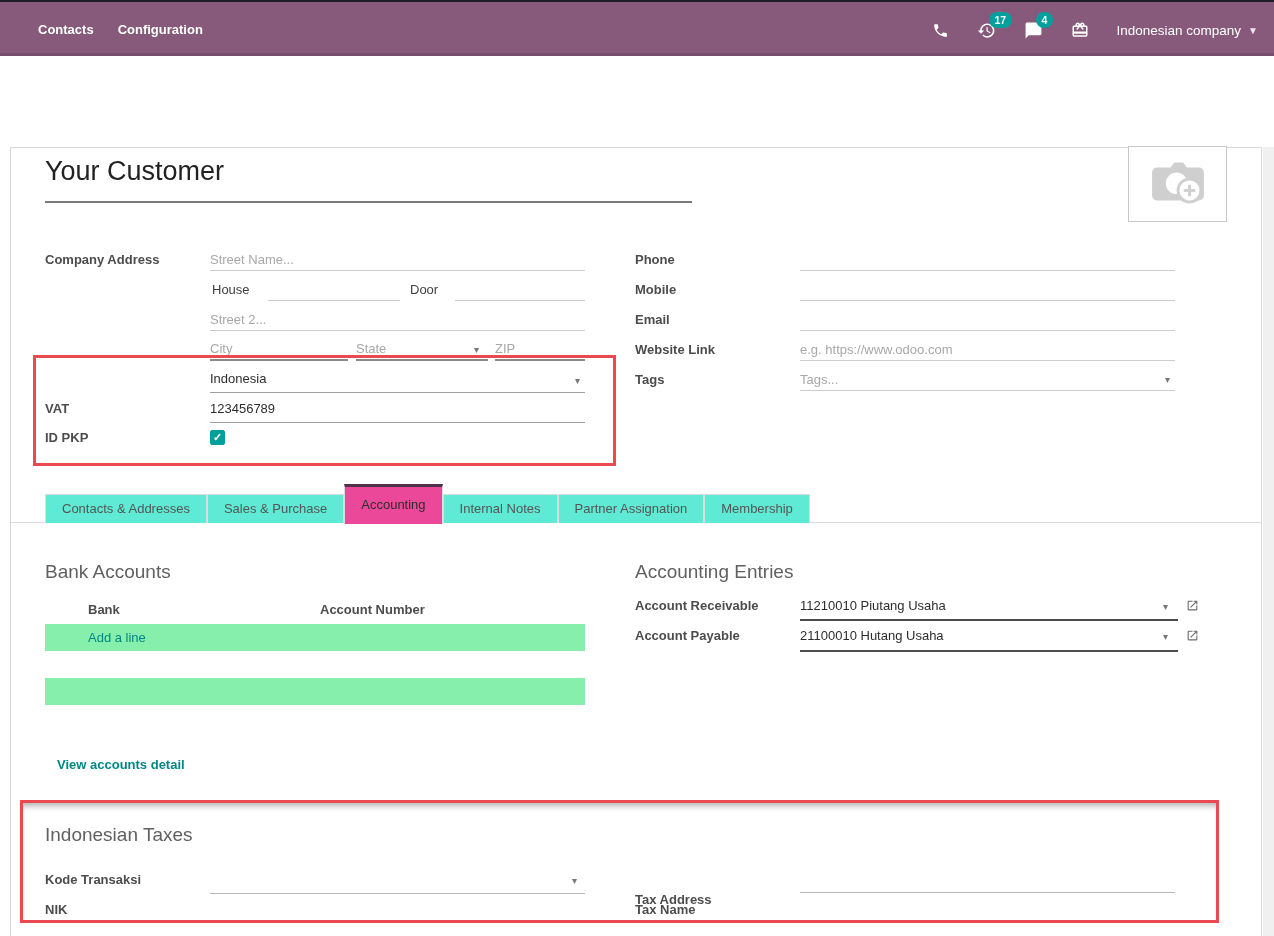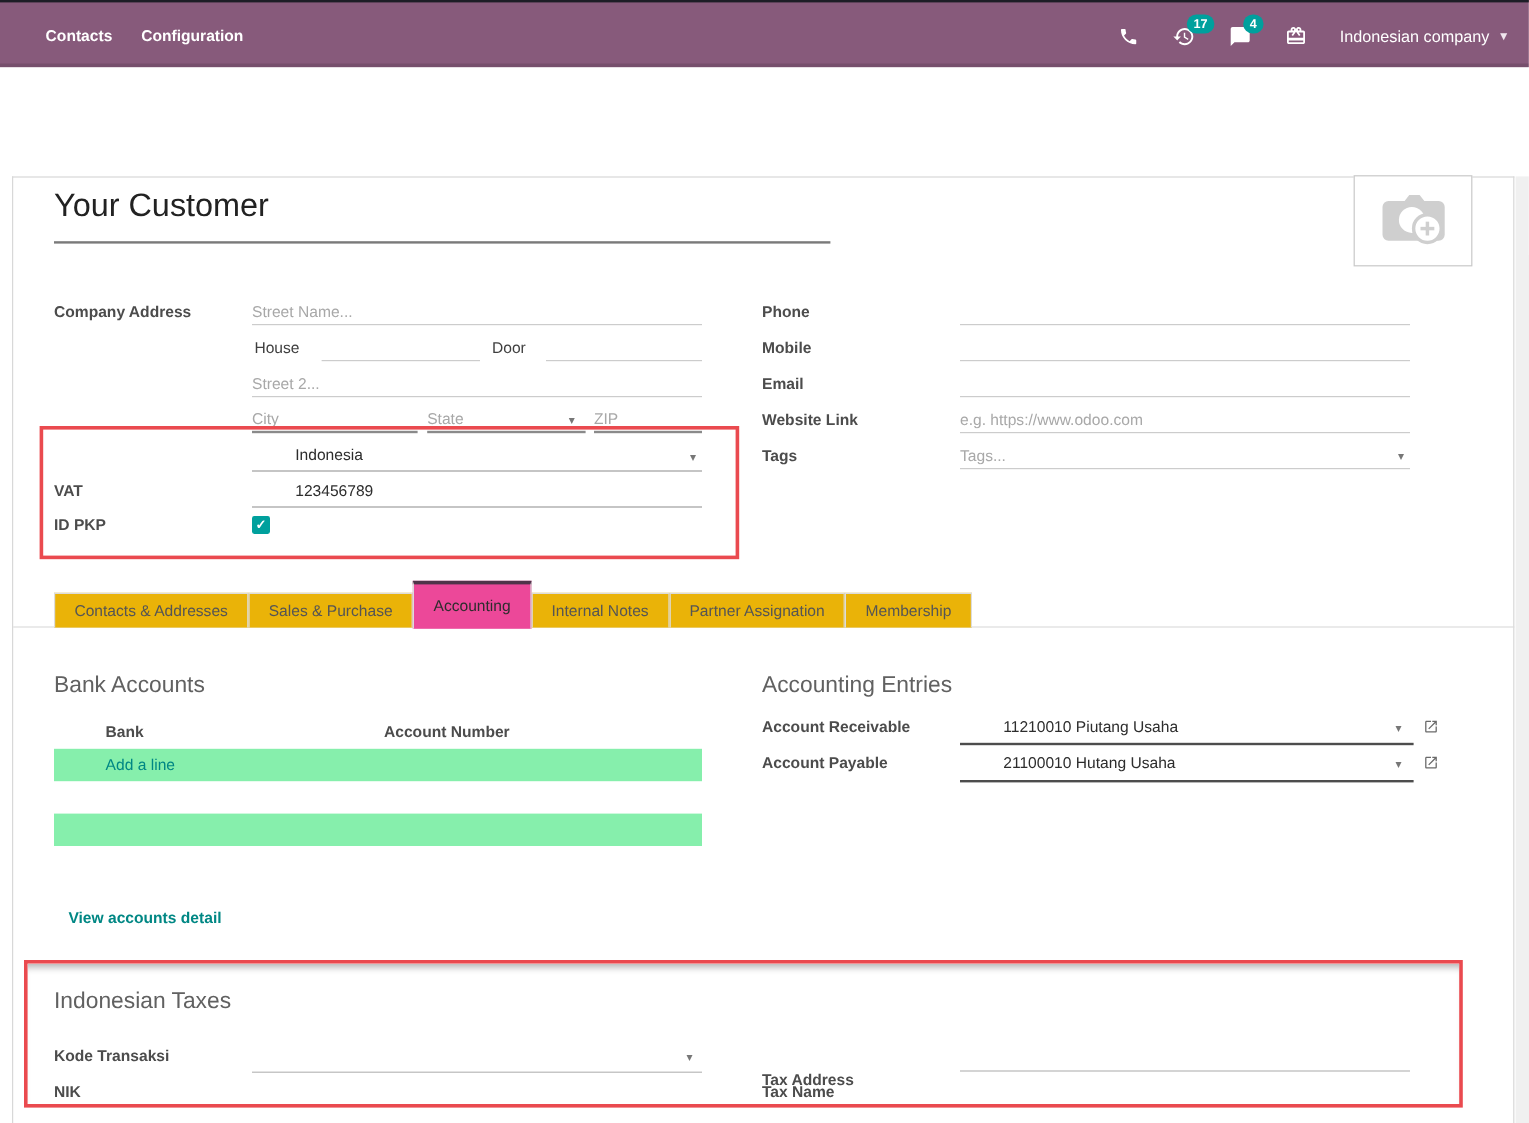--- a/index.html
+++ b/index.html
@@ -26,21 +26,21 @@
   .right-strip { position:absolute; left:1263px; top:147px; width:11px; height:789px; background:#f0f0f0; }
 
   .avatar-box { position:absolute; left:1128px; top:146px; width:99px; height:76px;
                 background:#fff; border:1px solid #c9c9c9; display:flex; align-items:center; justify-content:center; }
 
   .page-title { position:absolute; left:45px; top:156px; font-size:27px; color:#222; }
   .title-line { position:absolute; left:45px; top:201px; width:647px; height:2px; background:#7a7a7a; }
 
   .lbl { position:absolute; font-weight:700; color:#4c4c4c; white-space:nowrap; }
   .inlbl { position:absolute; color:#3f3f3f; white-space:nowrap; }
-  .val { position:absolute; color:#2d2d2d; white-space:nowrap;margin-left:36px; }
+  .val { position:absolute; color:#2d2d2d; white-space:nowrap; }
 
   input.ifield { position:absolute; height:21px; background:transparent; border:none;
                  border-bottom:1px solid #ccc; font-family:"Liberation Sans",sans-serif;
                  font-size:13px; color:#a21caf; outline:none; padding:0 0 2px 0; }
   input.ifield::placeholder { color:#a8a8a8; opacity:1; }
   input.med { border-bottom:2px solid #8a8a8a; }
   .uline { position:absolute; height:1px; background:#a0a0a0; }
   .uline-light { position:absolute; height:1px; background:#b8b8b8; }
   .uline-dark { position:absolute; height:2px; background:#4d4d4d; }
   .caret { position:absolute; font-size:10px; color:#777; }
@@ -53,21 +53,21 @@
 
   
   .annot { position:absolute; border:3px solid #ea4a4f; pointer-events:none; z-index:6; }
   .annot1 { left:33px; top:355px; width:583px; height:111px; }
   .annot2 { left:20px; top:800px; width:1199px; height:123px;
             box-shadow:inset 0 7px 6px -4px rgba(0,0,0,.3); }
 
   
   .tabline { position:absolute; left:11px; top:522px; width:1251px; height:1px; background:#dcdcdc; }
   .tabs { position:absolute; left:45px; top:484px; height:40px; display:flex; align-items:flex-end; z-index:2; }
-  .tab { height:29px; line-height:27px; padding:0 16px; background:#eab308; color:#555;
+  .tab { height:29px; line-height:27px; padding:0 16px; background:#5eead4; color:#555;
          border:1px solid #dcdcdc; border-bottom:none; margin-bottom:1px; cursor:pointer; white-space:nowrap; }
   .tab.active { height:40px; line-height:35px; margin-bottom:0; border-top:3px solid #4f3349;
                 color:#2d2d2d; background:#ec4899; z-index:3; }
 
   .section-h { position:absolute; font-size:19px; color:#616161; }
 
   
   .btable-row { position:absolute; left:45px; width:540px; height:27px; }
   .stripe { background:#86efac; }
   .teal-link { color:#008784; cursor:pointer; }

